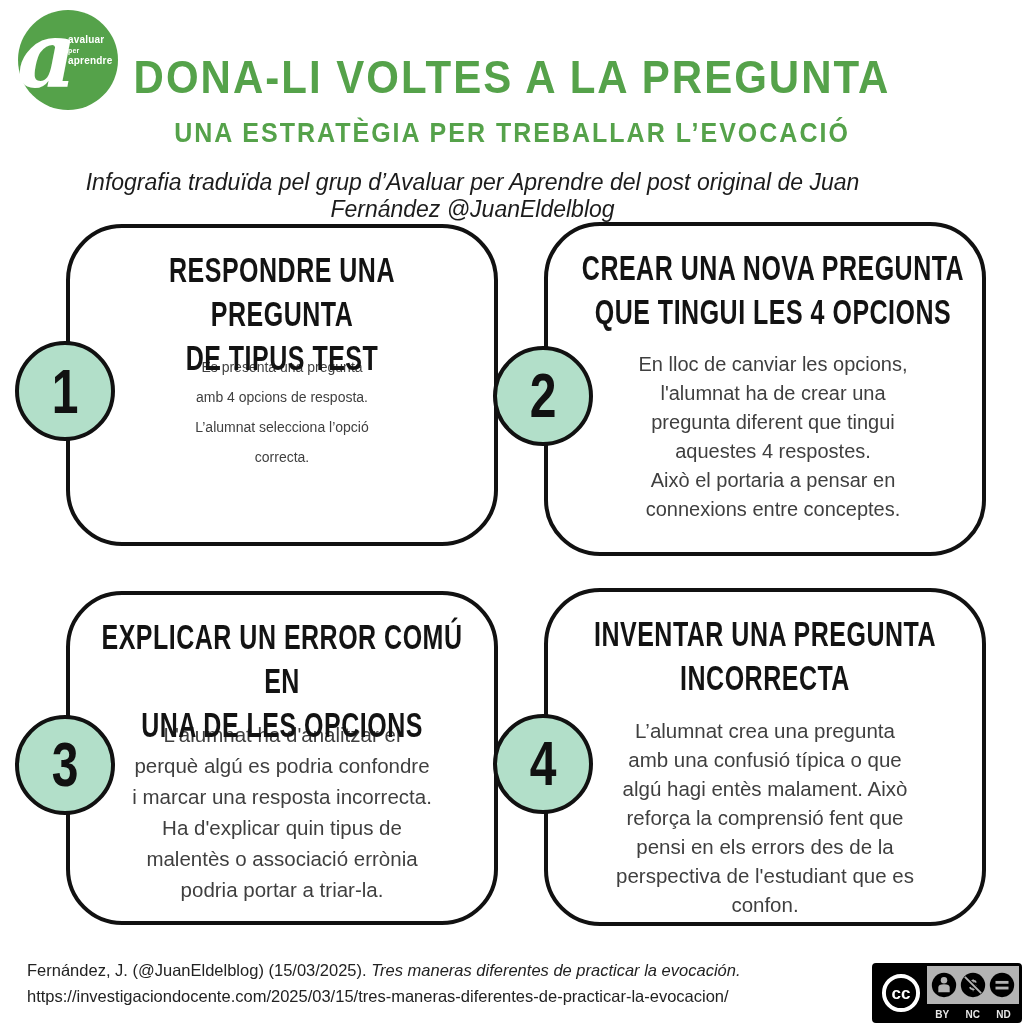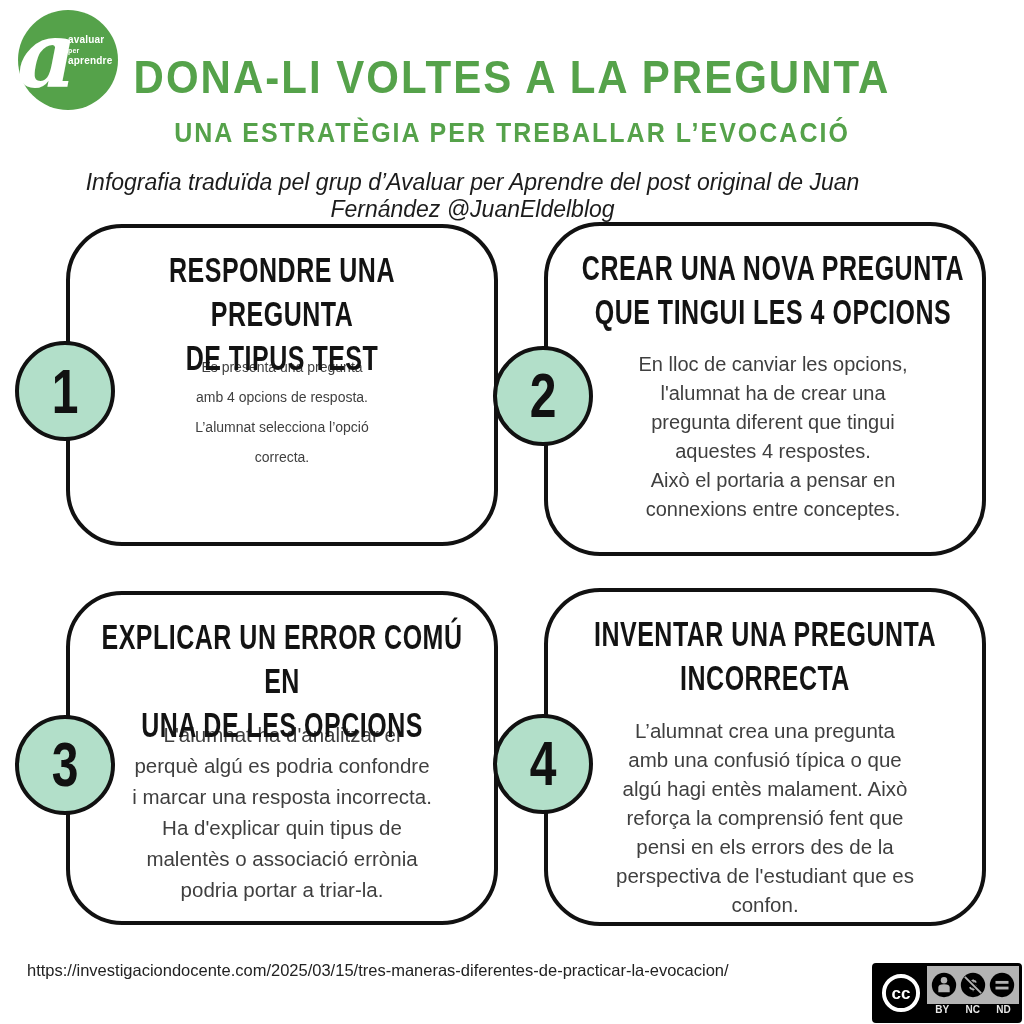--- a/index.html
+++ b/index.html
@@ -83,21 +83,21 @@
     display:flex;border-radius:4px;
   }
   .cc-left{width:52px;background:#000;display:flex;align-items:center;justify-content:center;}
   .cc-right{flex:1;display:flex;flex-direction:column;}
   .cc-icons{
     flex:1;background:#b3b3b3;display:flex;align-items:center;
     justify-content:space-around;padding:0 2px;
   }
   .cc-labels{
     height:16px;background:#000;display:flex;justify-content:space-around;
-    align-items:flex-start;color:#e8e8e8;font-size:10px;font-weight:700;
+    align-items:flex-end;color:#e8e8e8;font-size:10px;font-weight:700;
   }
 
   :root{--green:#55a24a;--mint:#b2dfc9;}
 </style>
 </head>
 <body>
 
 <div class="logo">
   <div class="logo-circle"></div>
   <div class="logo-a">a</div>
@@ -179,20 +179,23 @@
 amb una confusió típica o que
 algú hagi entès malament. Això
 reforça la comprensió fent que
 pensi en els errors des de la
 perspectiva de l'estudiant que es
 confon.</div>
   </div>
 </div>
 
 <div class="footer">
+  <div class="cite">
+    <span>Fernández, J. (@JuanEldelblog) (15/03/2025). </span><span class="it">Tres maneras diferentes de practicar la evocación.</span>
+  </div>
   <div class="url">https://investigaciondocente.com/2025/03/15/tres-maneras-diferentes-de-practicar-la-evocacion/</div>
 </div>
 
 <div class="cc-badge">
   <div class="cc-left">
     <svg width="42" height="42" viewBox="0 0 64 64">
       <circle cx="32" cy="32" r="26" fill="none" stroke="#ffffff" stroke-width="6"></circle>
       <text x="32" y="41" text-anchor="middle" font-family="Liberation Sans, sans-serif" font-size="26" font-weight="bold" fill="#ffffff">cc</text>
     </svg>
   </div>

